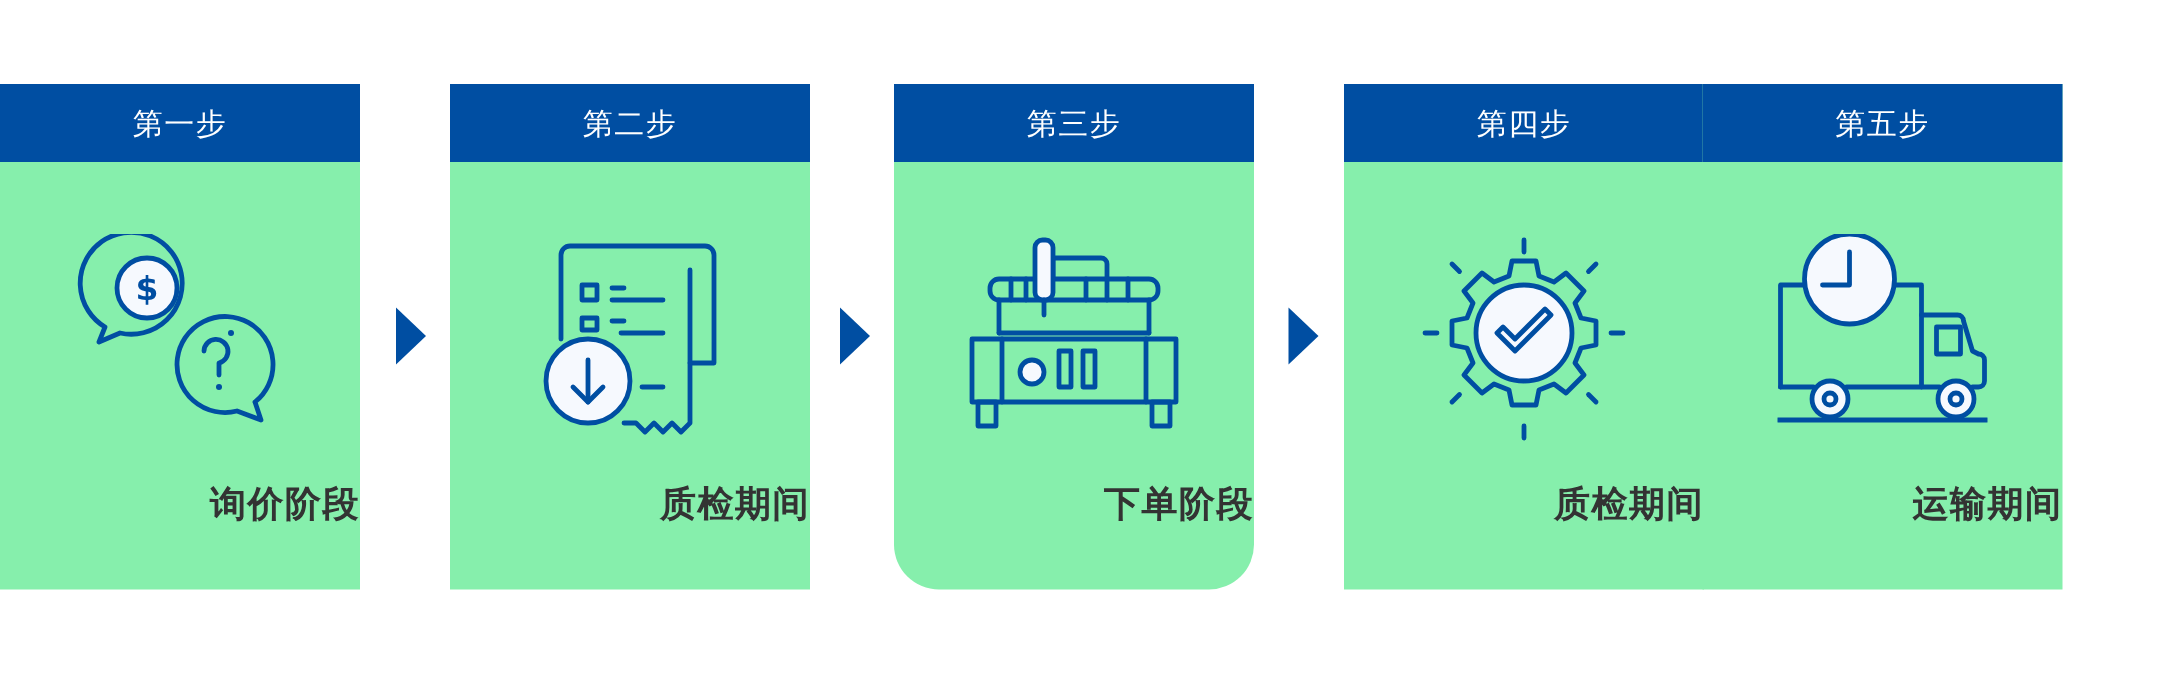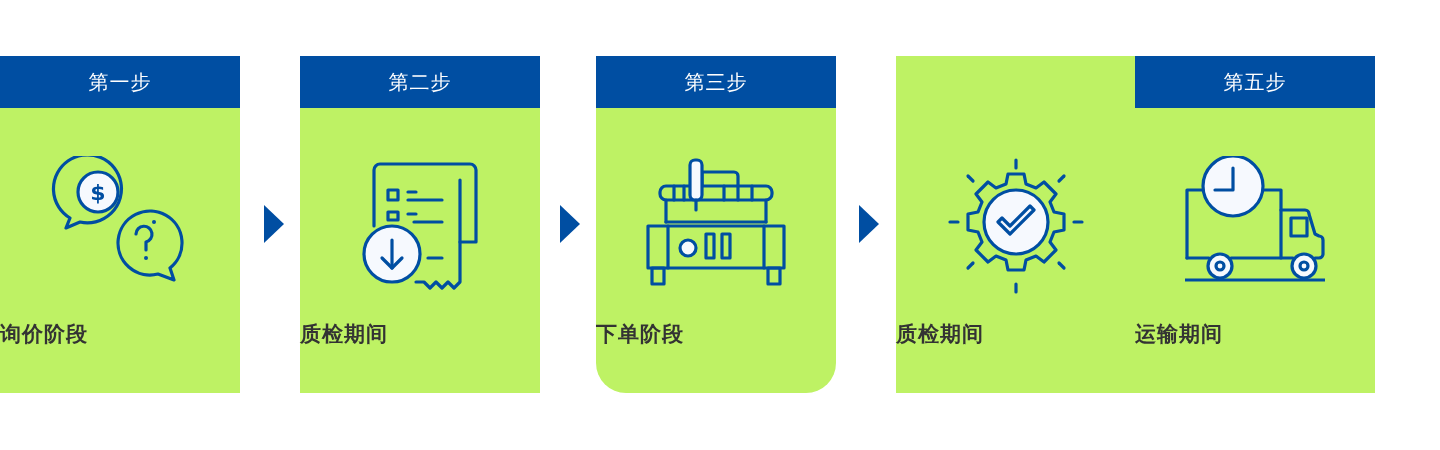--- a/index.html
+++ b/index.html
@@ -1,24 +1,24 @@
 <!DOCTYPE html>
 <html><head>
 <meta charset="utf-8">
 <style>
   html, body { margin:0; padding:0; background:#ffffff; }
   body { width:1440px; height:450px; position:relative; overflow:hidden;
          font-family:"DejaVu Sans","Liberation Sans",sans-serif; }
-  .card { position:absolute; top:56px; width:240px; height:337px; background:#bef264; }
+  .card { position:absolute; top:56px; width:240px; height:337px; background:#86efac; }
   .card .head { height:52px; background:#004ea2; color:#ffffff; font-size:20px;
                 display:flex; align-items:center; justify-content:center; letter-spacing:1px; }
   .card .icon { position:absolute; left:50%; top:100px; width:140px; height:140px; transform:translateX(-50%); }
   .card .icon svg { width:140px; height:140px; display:block; }
-  .card .label { position:absolute; left:0; right:0; top:264px; text-align:left;
-                 font-size:21px; font-weight:bold; color:#333333; letter-spacing:1px; }
+  .card .label { position:absolute; left:0; right:0; top:264px; text-align:right;
+                 font-size:24px; font-weight:bold; color:#333333; letter-spacing:1px; }
   .arrow { position:absolute; top:205px; width:0; height:0;
            border-top:19px solid transparent; border-bottom:19px solid transparent;
            border-left:20px solid #004ea2; }
   svg .s { fill:none; stroke:#004ea2; stroke-width:3.2; stroke-linecap:round; stroke-linejoin:round; }
   svg .w { fill:#f6f9fe; }
 </style>
 </head>
 <body>
 
 <div class="card" style="left:0px;">
@@ -84,20 +84,21 @@
       <rect class="s" x="76" y="78" width="8" height="24"></rect>
       <rect class="s" x="6" y="112" width="12" height="16"></rect>
       <rect class="s" x="122" y="112" width="12" height="16"></rect>
     </svg>
   </div>
   <div class="label">下单阶段</div>
 </div>
 <div class="arrow" style="left:859px;"></div>
 
 <div class="card" style="left:896px;">
+  <div class="head">第四步</div>
   <div class="icon">
     <svg viewBox="0 0 140 140">
       <line class="s" x1="70" y1="4" x2="70" y2="12"></line>
       <line class="s" x1="70" y1="128" x2="70" y2="136"></line>
       <line class="s" x1="4" y1="66" x2="12" y2="66"></line>
       <line class="s" x1="128" y1="66" x2="136" y2="66"></line>
       <line class="s" x1="22" y1="20" x2="27" y2="25"></line>
       <line class="s" x1="118" y1="20" x2="113" y2="25"></line>
       <line class="s" x1="22" y1="112" x2="27" y2="107"></line>
       <line class="s" x1="118" y1="112" x2="113" y2="107"></line>

